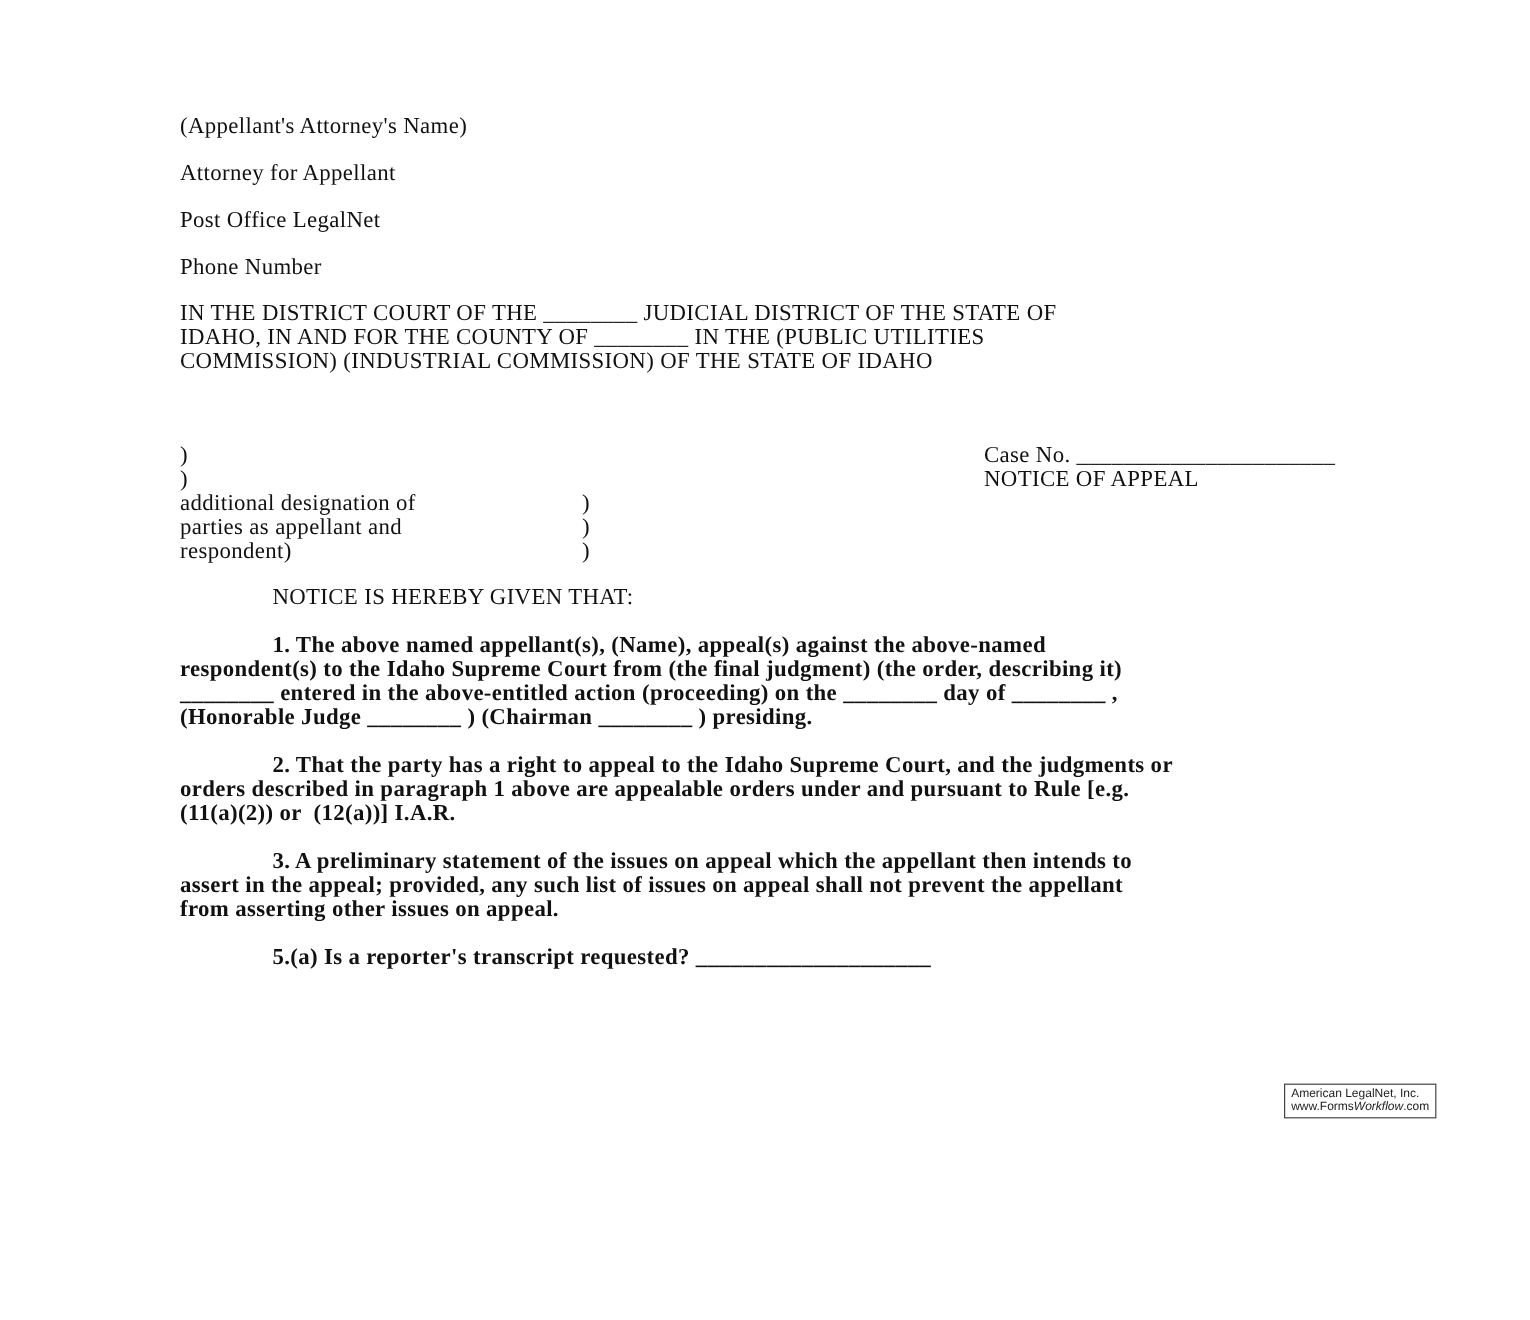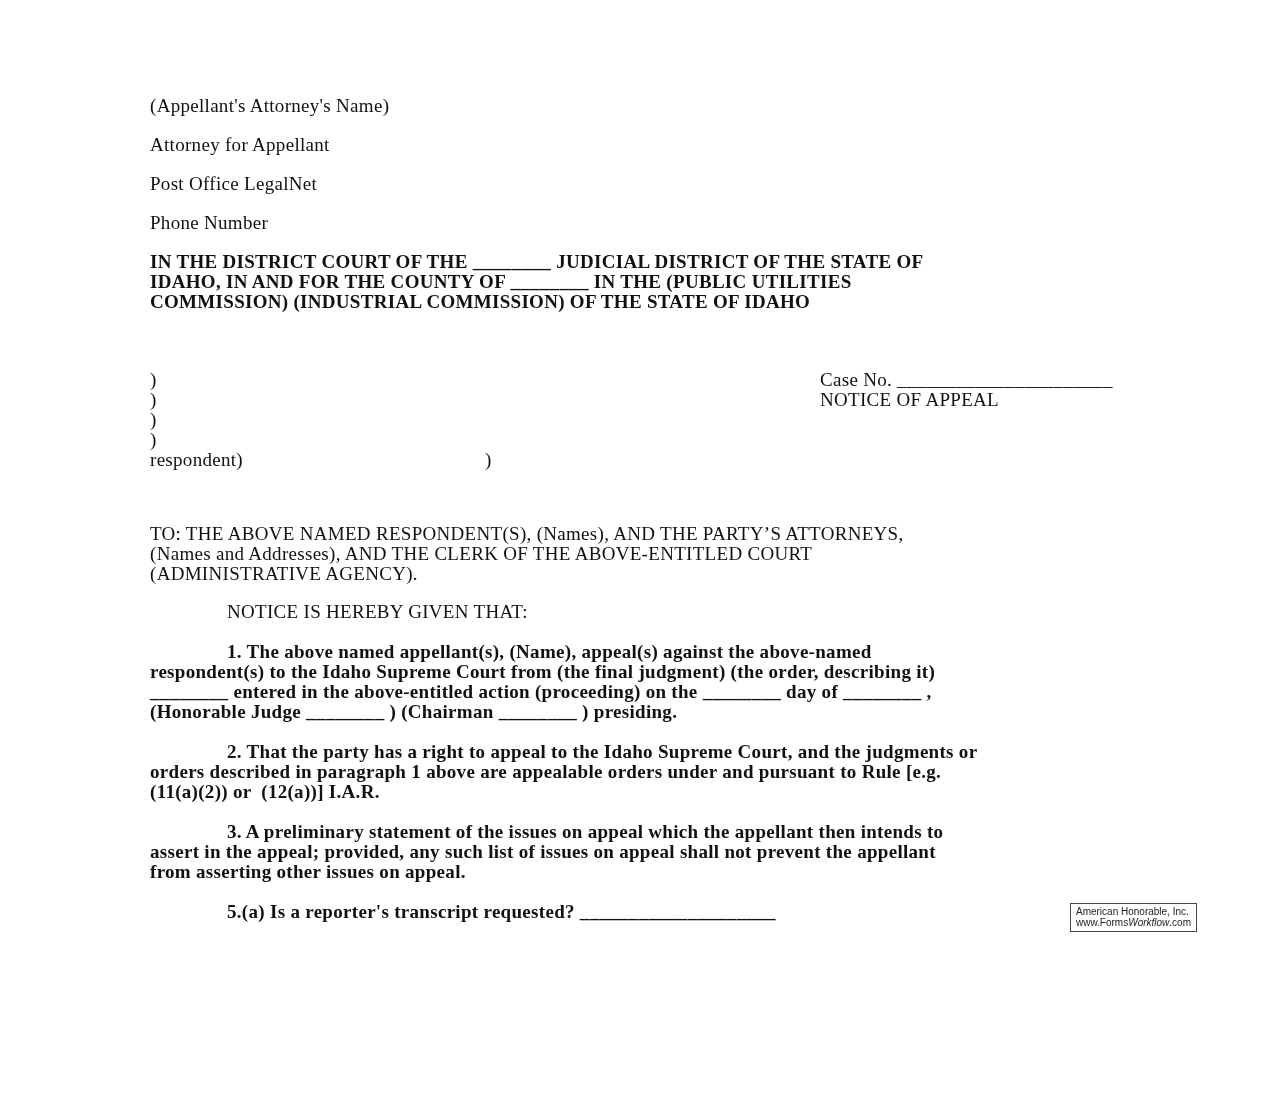--- a/index.html
+++ b/index.html
@@ -23,21 +23,20 @@
     position: absolute;
     left: 150px;
     top: 96px;
     width: 1010px;
   }
   p { margin: 0; }
   .hline { margin-bottom: 19px; }
   .court-heading {
     width: 945px;
     white-space: pre-wrap;
-    font-weight: bold;
   }
   .caption {
     position: relative;
     margin-top: 58px;
     min-height: 100px;
   }
   .cap-row {
     display: flex;
     height: 20px;
   }
@@ -95,53 +94,52 @@
 
     <div class="caption">
       <div class="caption-left">
         <div class="cap-row">
             <span class="cap-paren">)</span>
         </div>
         <div class="cap-row">
             <span class="cap-paren">)</span>
         </div>
         <div class="cap-row">
+          <span class="cap-text">additional designation of</span>
             <span class="cap-paren">)</span>
         </div>
         <div class="cap-row">
+          <span class="cap-text">parties as appellant and</span>
             <span class="cap-paren">)</span>
         </div>
         <div class="cap-row">
           <span class="cap-text">respondent)</span>
             <span class="cap-paren">)</span>
         </div>
       </div>
       <div class="caption-right">
         <p>Case No. ______________________</p>
         <p>NOTICE OF APPEAL</p>
       </div>
     </div>
 
-    <p class="to-para">TO: THE ABOVE NAMED RESPONDENT(S), (Names), AND THE PARTY’S ATTORNEYS,
-(Names and Addresses), AND THE CLERK OF THE ABOVE-ENTITLED COURT
-(ADMINISTRATIVE AGENCY).</p>
 
     <p class="notice-line">NOTICE IS HEREBY GIVEN THAT:</p>
 
     <p class="para">1. The above named appellant(s), (Name), appeal(s) against the above-named
 respondent(s) to the Idaho Supreme Court from (the final judgment) (the order, describing it)
 ________ entered in the above-entitled action (proceeding) on the ________ day of ________ ,
 (Honorable Judge ________ ) (Chairman ________ ) presiding.</p>
     <p class="para">2. That the party has a right to appeal to the Idaho Supreme Court, and the judgments or
 orders described in paragraph 1 above are appealable orders under and pursuant to Rule [e.g.
 (11(a)(2)) or  (12(a))] I.A.R.</p>
     <p class="para">3. A preliminary statement of the issues on appeal which the appellant then intends to
 assert in the appeal; provided, any such list of issues on appeal shall not prevent the appellant
 from asserting other issues on appeal.</p>
     <p class="para">5.(a) Is a reporter's transcript requested? ____________________</p>
 
   </div>
 
   <div class="footer-box">
-    <div>American Honorable, Inc.</div>
+    <div>American LegalNet, Inc.</div>
     <div><span>www.Forms</span><span class="italic">Workflow</span><span>.com</span></div>
   </div>
 </div>
 
 </body></html>

